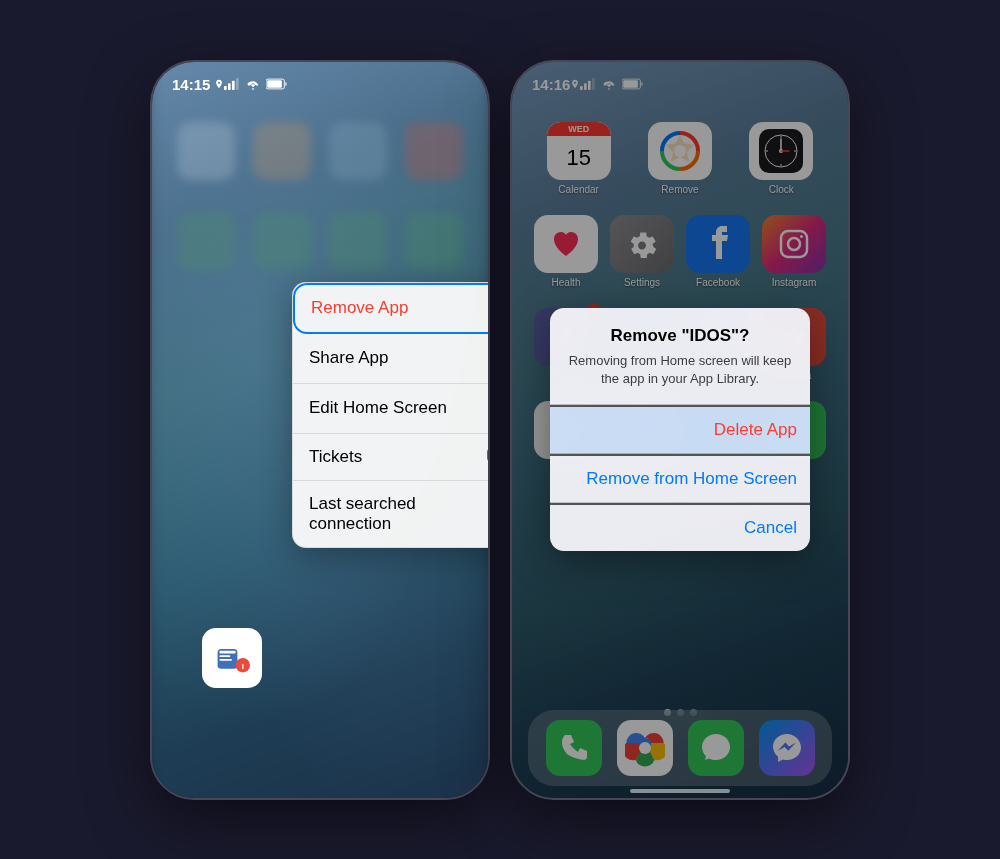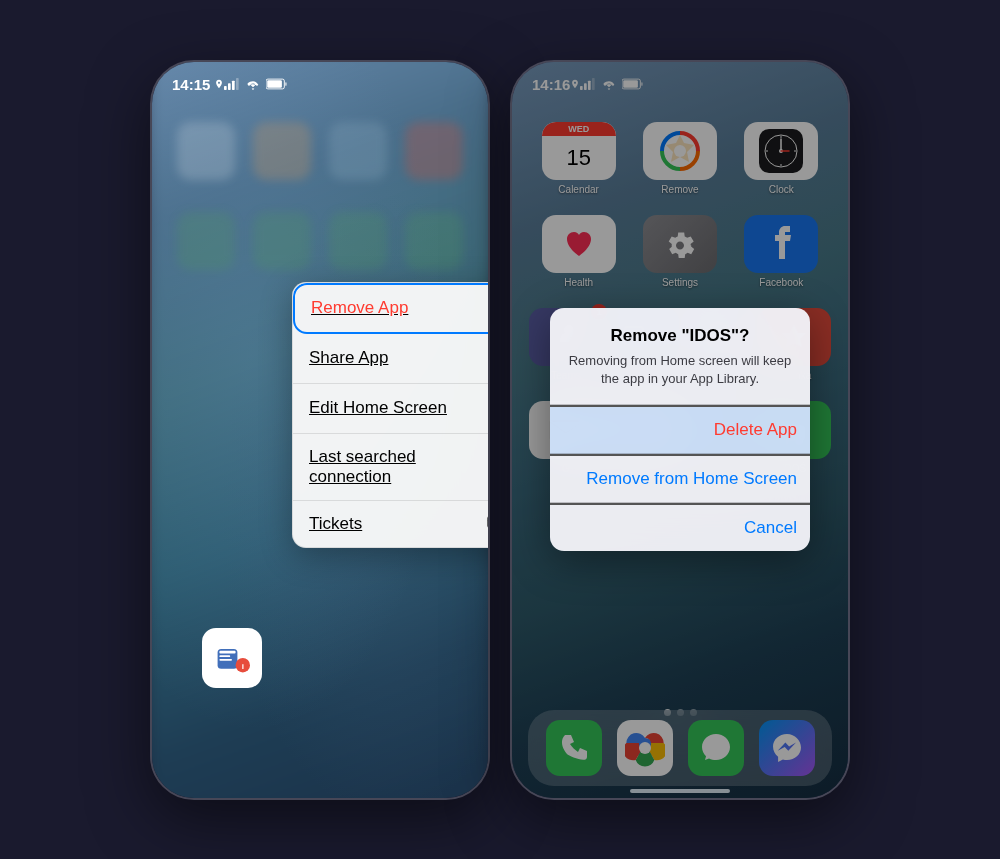--- a/index.html
+++ b/index.html
@@ -77,21 +77,20 @@
       top: 220px;
       left: 140px;
       width: 230px;
       background: rgba(248,248,248,0.97);
       backdrop-filter: blur(20px);
       border-radius: 14px;
       overflow: hidden;
       box-shadow: 0 8px 32px rgba(0,0,0,0.3);
       z-index: 20;
       border: 0.5px solid rgba(0,0,0,0.1);
-      text-decoration: underline;
     }
 
     .context-menu-item {
       display: flex;
       align-items: center;
       justify-content: space-between;
       padding: 13px 16px;
       border-bottom: 0.5px solid rgba(0,0,0,0.1);
       cursor: pointer;
     }
@@ -157,21 +156,21 @@
     }
 
     .home-app {
       display: flex;
       flex-direction: column;
       align-items: center;
       width: 70px;
     }
 
     .home-app-icon {
-      width: 74px;
+      width: 64px;
       height: 58px;
       border-radius: 14px;
       display: flex;
       align-items: center;
       justify-content: center;
       margin-bottom: 4px;
       font-size: 26px;
       position: relative;
     }
 
@@ -506,35 +505,35 @@
     <div class="context-menu-item normal">
       <span class="context-menu-label">Edit Home Screen</span>
       <span class="context-menu-icon">
         <svg width="16" height="18" viewBox="0 0 16 20" fill="none" stroke="#000" stroke-width="1.5">
           <rect x="1" y="1" width="14" height="18" rx="3"></rect>
           <line x1="5" y1="17" x2="11" y2="17"></line>
         </svg>
       </span>
     </div>
     <div class="context-menu-item normal">
+      <span class="context-menu-label">Tickets</span>
+      <span class="context-menu-icon">
+        <svg width="18" height="14" viewBox="0 0 24 18" fill="none" stroke="#000" stroke-width="1.5">
+          <rect x="1" y="2" width="22" height="14" rx="2"></rect>
+          <line x1="1" y1="7" x2="23" y2="7" stroke-dasharray="2,2"></line>
+        </svg>
+      </span>
+    </div>
+    <div class="context-menu-item normal">
       <span class="context-menu-label">Last searched<br>connection</span>
       <span class="context-menu-icon">
         <svg width="18" height="18" viewBox="0 0 24 24" fill="none" stroke="#000" stroke-width="1.5">
           <circle cx="11" cy="11" r="7"></circle>
           <line x1="16.5" y1="16.5" x2="22" y2="22"></line>
           <polyline points="11,8 11,11 13,13"></polyline>
-        </svg>
-      </span>
-    </div>
-    <div class="context-menu-item normal">
-      <span class="context-menu-label">Tickets</span>
-      <span class="context-menu-icon">
-        <svg width="18" height="14" viewBox="0 0 24 18" fill="none" stroke="#000" stroke-width="1.5">
-          <rect x="1" y="2" width="22" height="14" rx="2"></rect>
-          <line x1="1" y1="7" x2="23" y2="7" stroke-dasharray="2,2"></line>
         </svg>
       </span>
     </div>
   </div>
 
   <div class="app-icon-bottom" style="background:white;">
     <svg width="36" height="36" viewBox="0 0 40 40">
       <rect width="40" height="40" rx="9" fill="white"></rect>
       <rect x="4" y="10" width="22" height="22" rx="4" fill="#2c5fb3" opacity="0.9"></rect>
       <rect x="6" y="12" width="18" height="3" rx="1" fill="white"></rect>
@@ -638,20 +637,30 @@
         <span class="home-app-label">Settings</span>
       </div>
       <div class="home-app">
         <div class="home-app-icon facebook-icon">
           <svg width="28" height="36" viewBox="0 0 28 36" fill="white">
             <path d="M18 6h5V0h-5C14.7 0 12 2.7 12 6v3H8v6h4v18h6V15h5l1-6h-6V6z"></path>
           </svg>
         </div>
         <span class="home-app-label">Facebook</span>
       </div>
+      <div class="home-app">
+        <div class="home-app-icon instagram-icon">
+          <svg width="34" height="34" viewBox="0 0 34 34" fill="none" stroke="white" stroke-width="2.5">
+            <rect x="4" y="4" width="26" height="26" rx="7"></rect>
+            <circle cx="17" cy="17" r="6"></circle>
+            <circle cx="24.5" cy="9.5" r="1.5" fill="white" stroke="none"></circle>
+          </svg>
+        </div>
+        <span class="home-app-label">Instagram</span>
+      </div>
     </div>
 
     <div class="home-row">
       <div class="home-app">
         <div class="home-app-icon teams-icon" style="position:relative;">
           <svg width="38" height="34" viewBox="0 0 38 34" fill="white">
             <ellipse cx="22" cy="10" rx="5" ry="5" fill="white"></ellipse>
             <ellipse cx="30" cy="12" rx="4" ry="4" fill="#b0b8f0" opacity="0.8"></ellipse>
             <path d="M13 20c0-4.4 3.6-8 9-8s9 3.6 9 8v2H13v-2z" fill="white"></path>
             <path d="M26 22c0-3.3 2-6 6-6v8h-6v-2z" fill="#b0b8f0" opacity="0.8"></path>

